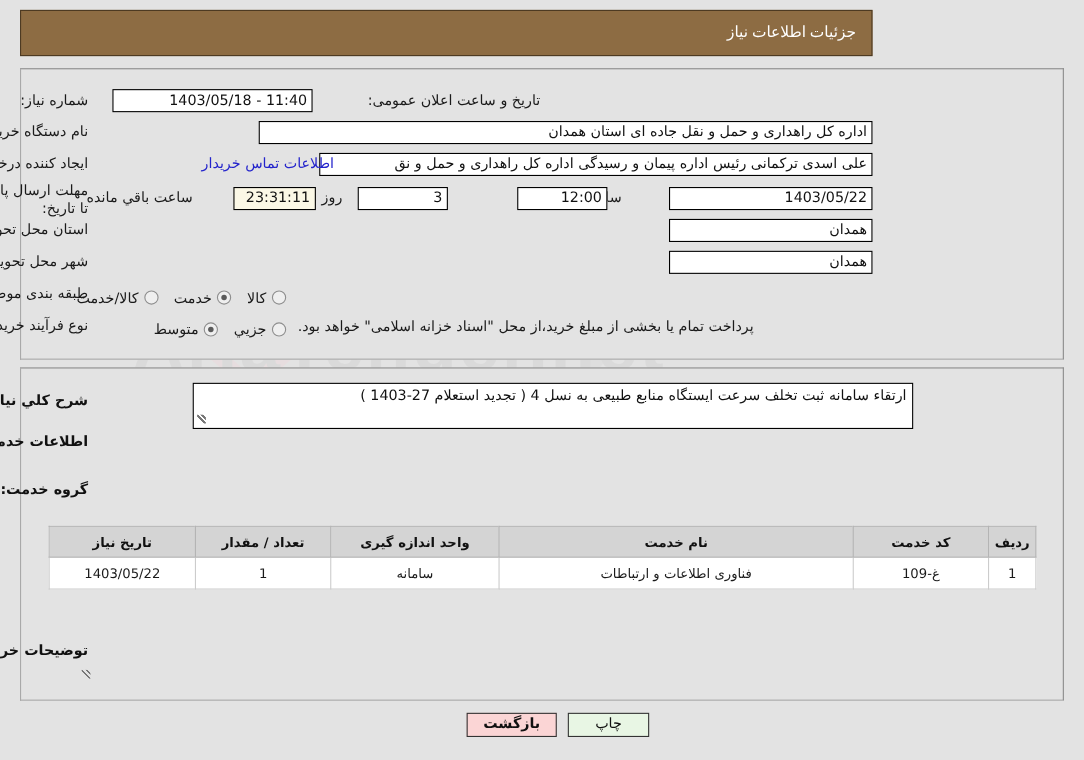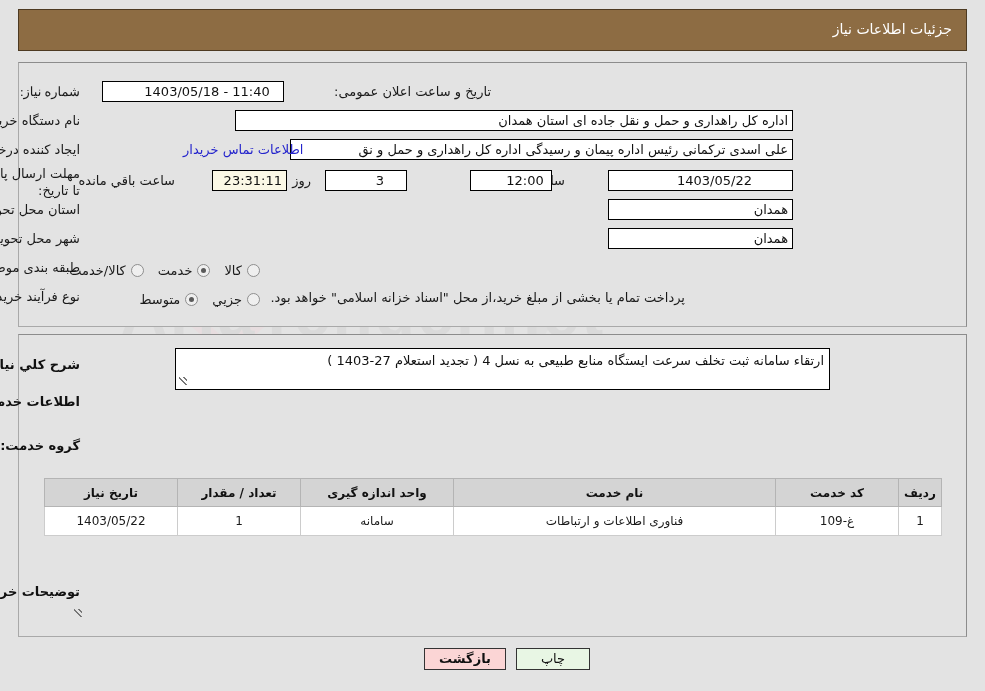--- a/index.html
+++ b/index.html
@@ -78,25 +78,26 @@
     width: 92px; height: 92px;
     color: #d8d8d8;
     font-size: 92px;
     line-height: 92px;
   }
 
   
   .topbar {
     position: absolute;
     left: 18px; top: 9px;
-    width: 949px; height: 42px;
+    width: 775px; height: 42px;
     background: #8d6c43;
     border: 1px solid #4d3a22;
     box-sizing: border-box;
     z-index: 2;
+    font-family: Liberation Serif, serif;
   }
   .topbar-title {
     position: absolute;
     right: 14px; top: 11px;
     color: #ffffff;
     font-size: 14px;
   }
 
   
   .panel {
@@ -129,21 +130,21 @@
     box-sizing: border-box;
     font-size: 13px;
     color: #111111;
     line-height: 19px;
     padding: 0 4px;
     overflow: hidden;
     white-space: nowrap;
     z-index: 3;
     font-family: "DejaVu Sans", "Liberation Sans", sans-serif;
   }
-  .fld.center { text-align: center; padding-left: 32px; }
+  .fld.center { text-align: right; padding-left: 32px; }
   .fld.right  { text-align: right; }
   .fld.cream  { background: #fbf8e6; }
 
   .area {
     position: absolute;
     background: #ffffff;
     border: 1px solid #000000;
     box-sizing: border-box;
     font-size: 13px;
     color: #111111;
@@ -275,21 +276,21 @@
     <div class="wm-check">✔</div>
     <div class="wm-text">AriaTender.net</div>
   </div>
 
   <div class="topbar">
     <div class="topbar-title">جزئیات اطلاعات نیاز</div>
   </div>
 
   <div class="panel" id="panel-top"></div>
 
-  <div class="lbl" style="right:905px; top:84px;font-family:Liberation Serif, serif;">شماره نیاز:</div>
+  <div class="lbl" style="right:905px; top:84px;">شماره نیاز:</div>
 
   <div class="lbl" style="right:494px; top:84px;">تاریخ و ساعت اعلان عمومی:</div>
   <div class="fld center" style="left:102px; top:81px; width:182px; height:21px;">11:40 - 1403/05/18</div>
 
   <div class="lbl" style="right:905px; top:113px;">نام دستگاه خریدار:</div>
   <div class="fld right" style="left:235px; top:110px; width:558px; height:21px;">اداره کل راهداری و حمل و نقل جاده ای استان همدان</div>
 
   <div class="lbl" style="right:905px; top:142px;">ایجاد کننده درخواست:</div>
   <div class="fld right" style="left:290px; top:139px; width:503px; height:21px;">علی اسدی ترکمانی رئیس اداره پیمان و رسیدگی اداره کل راهداری و حمل و نق</div>
   <div class="link" style="left:183px; top:142px;">اطلاعات تماس خریدار</div>

